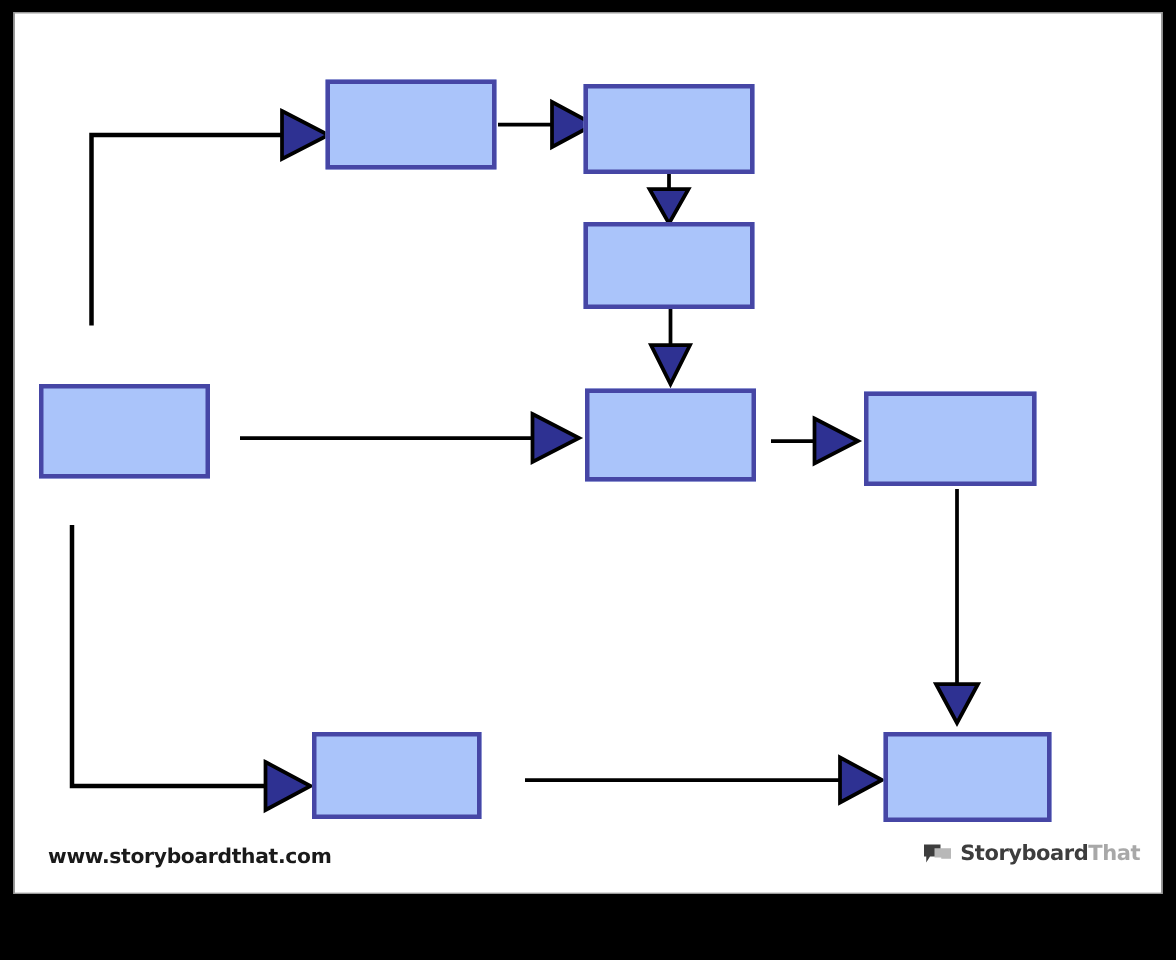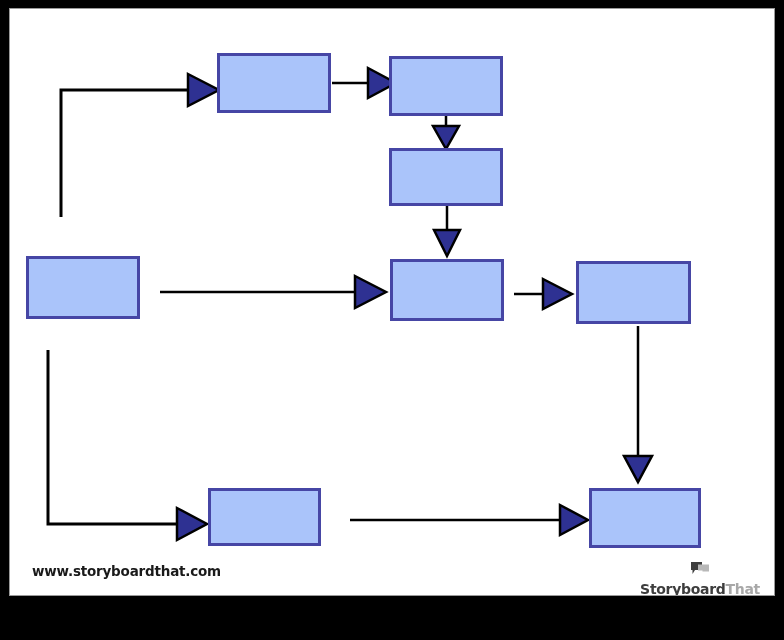--- a/index.html
+++ b/index.html
@@ -68,21 +68,20 @@
     letter-spacing: -0.2px;
     font-family: "DejaVu Sans", sans-serif;
   }
   #brand-logo {
     position: absolute;
     right: 16px;
     top: 10px;
     display: flex;
     align-items: center;
     gap: 5px;
-    flex-direction: column;
   }
   #brand-name {
     font-size: 14px;
     font-weight: bold;
     color: #3d3d3d;
     letter-spacing: -0.3px;
     font-family: "DejaVu Sans", sans-serif;
   }
   #brand-name .brand-suffix { color: #a8a8a8; }
   .bubble-icon { display: block; }

